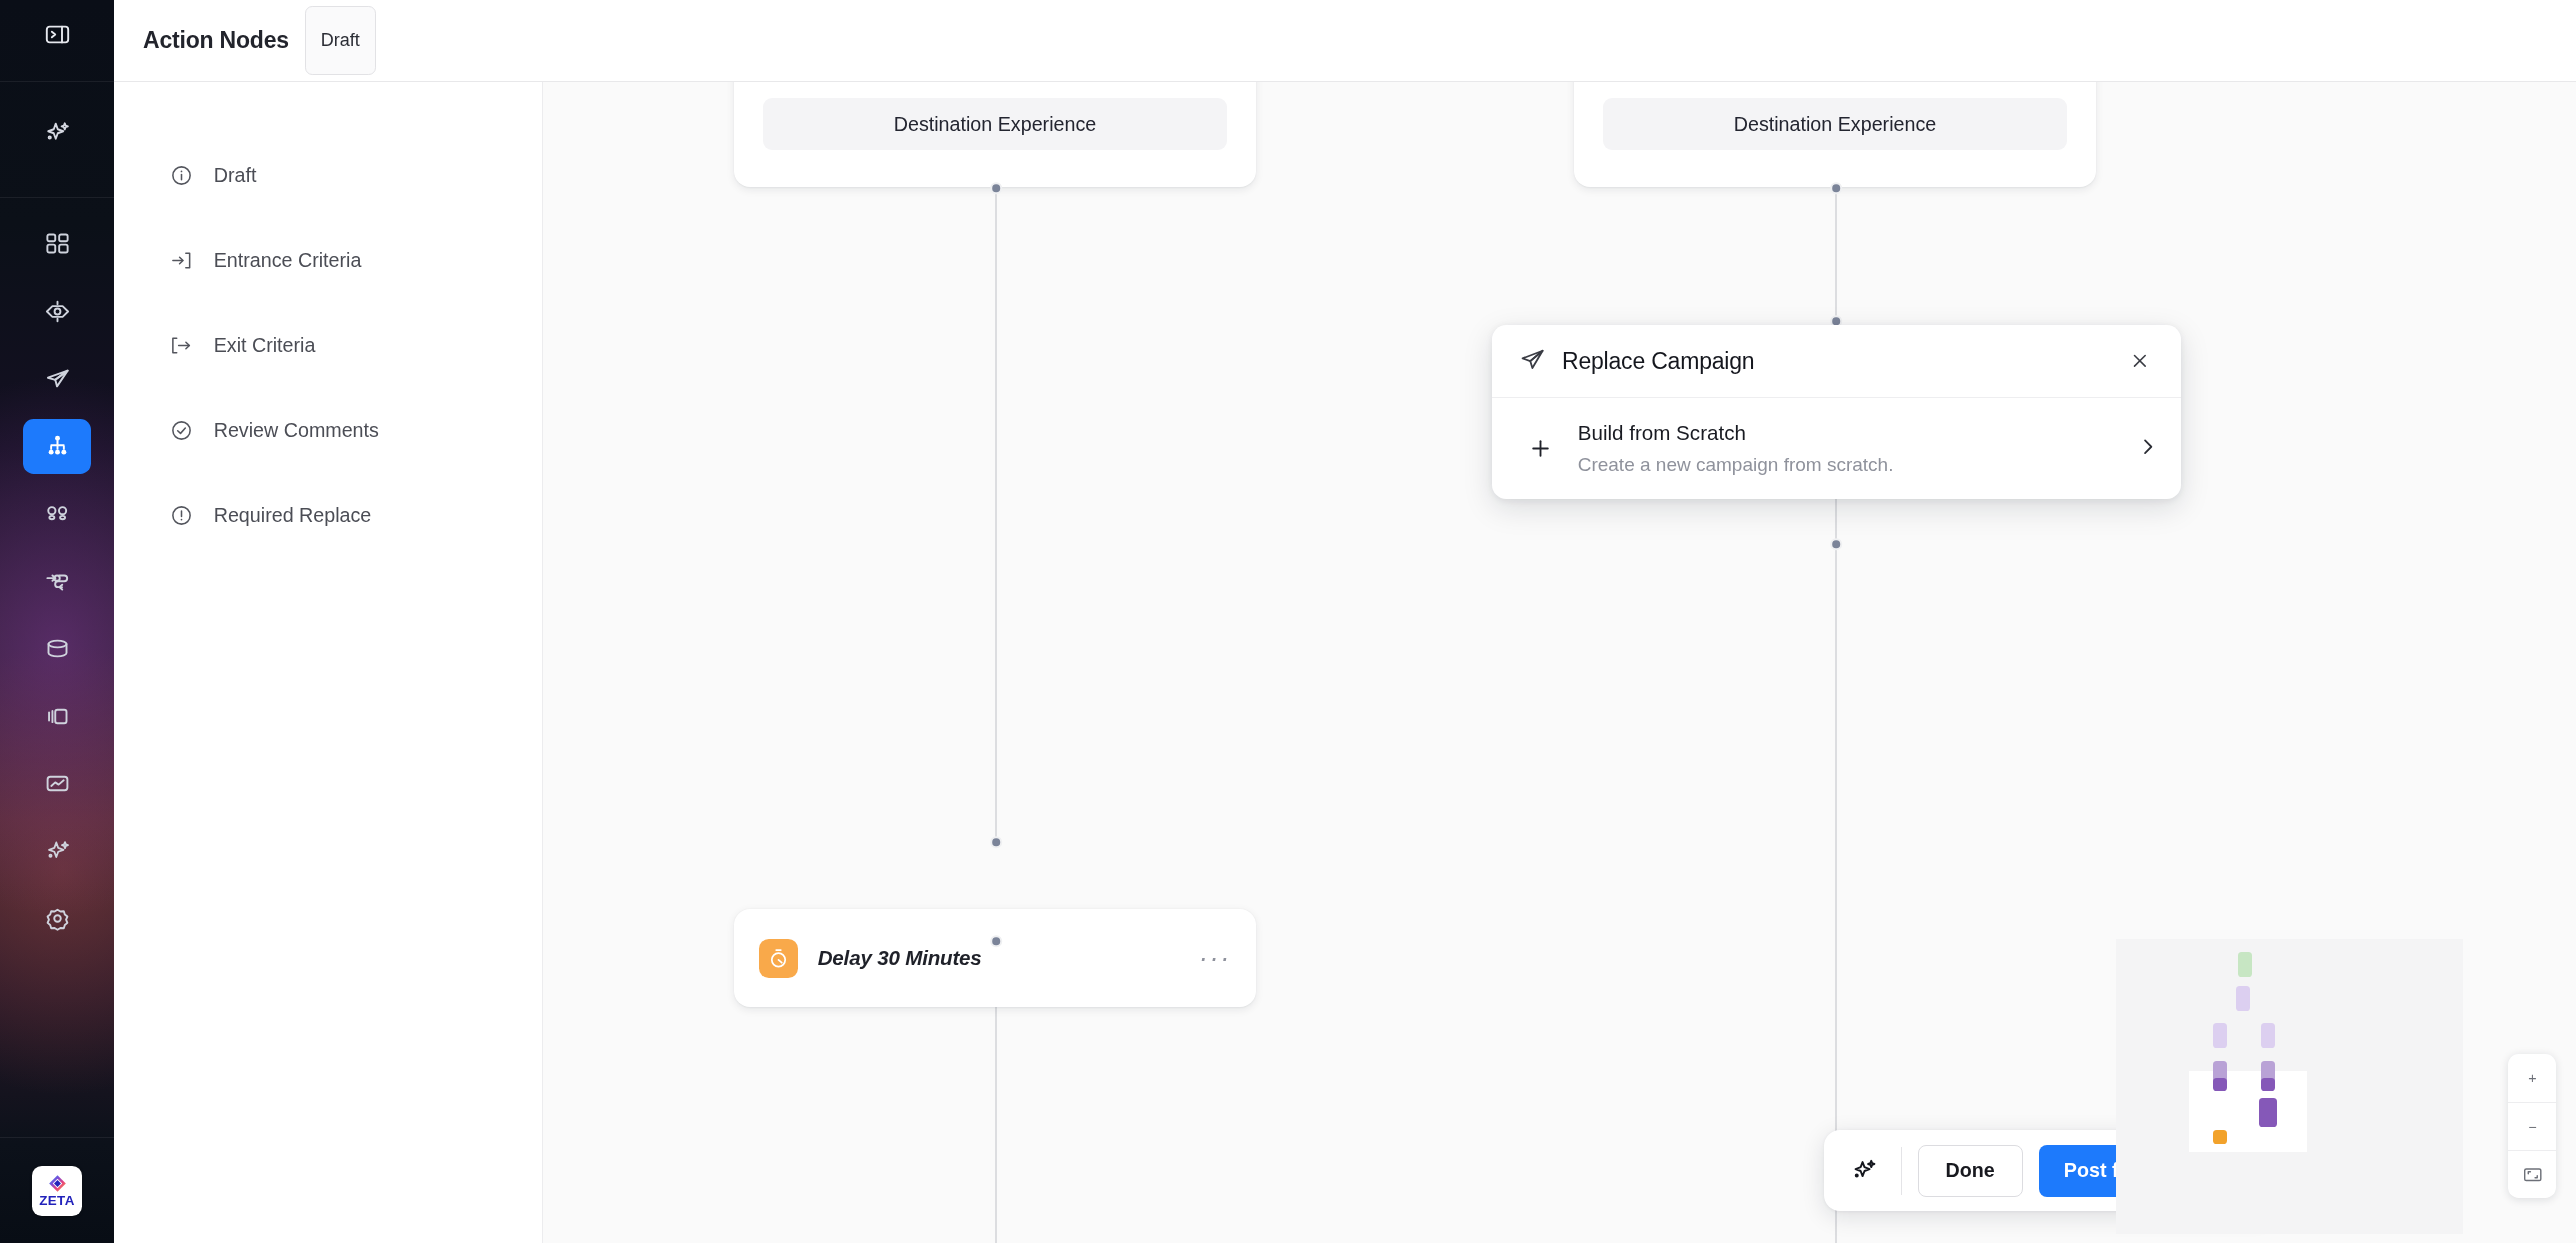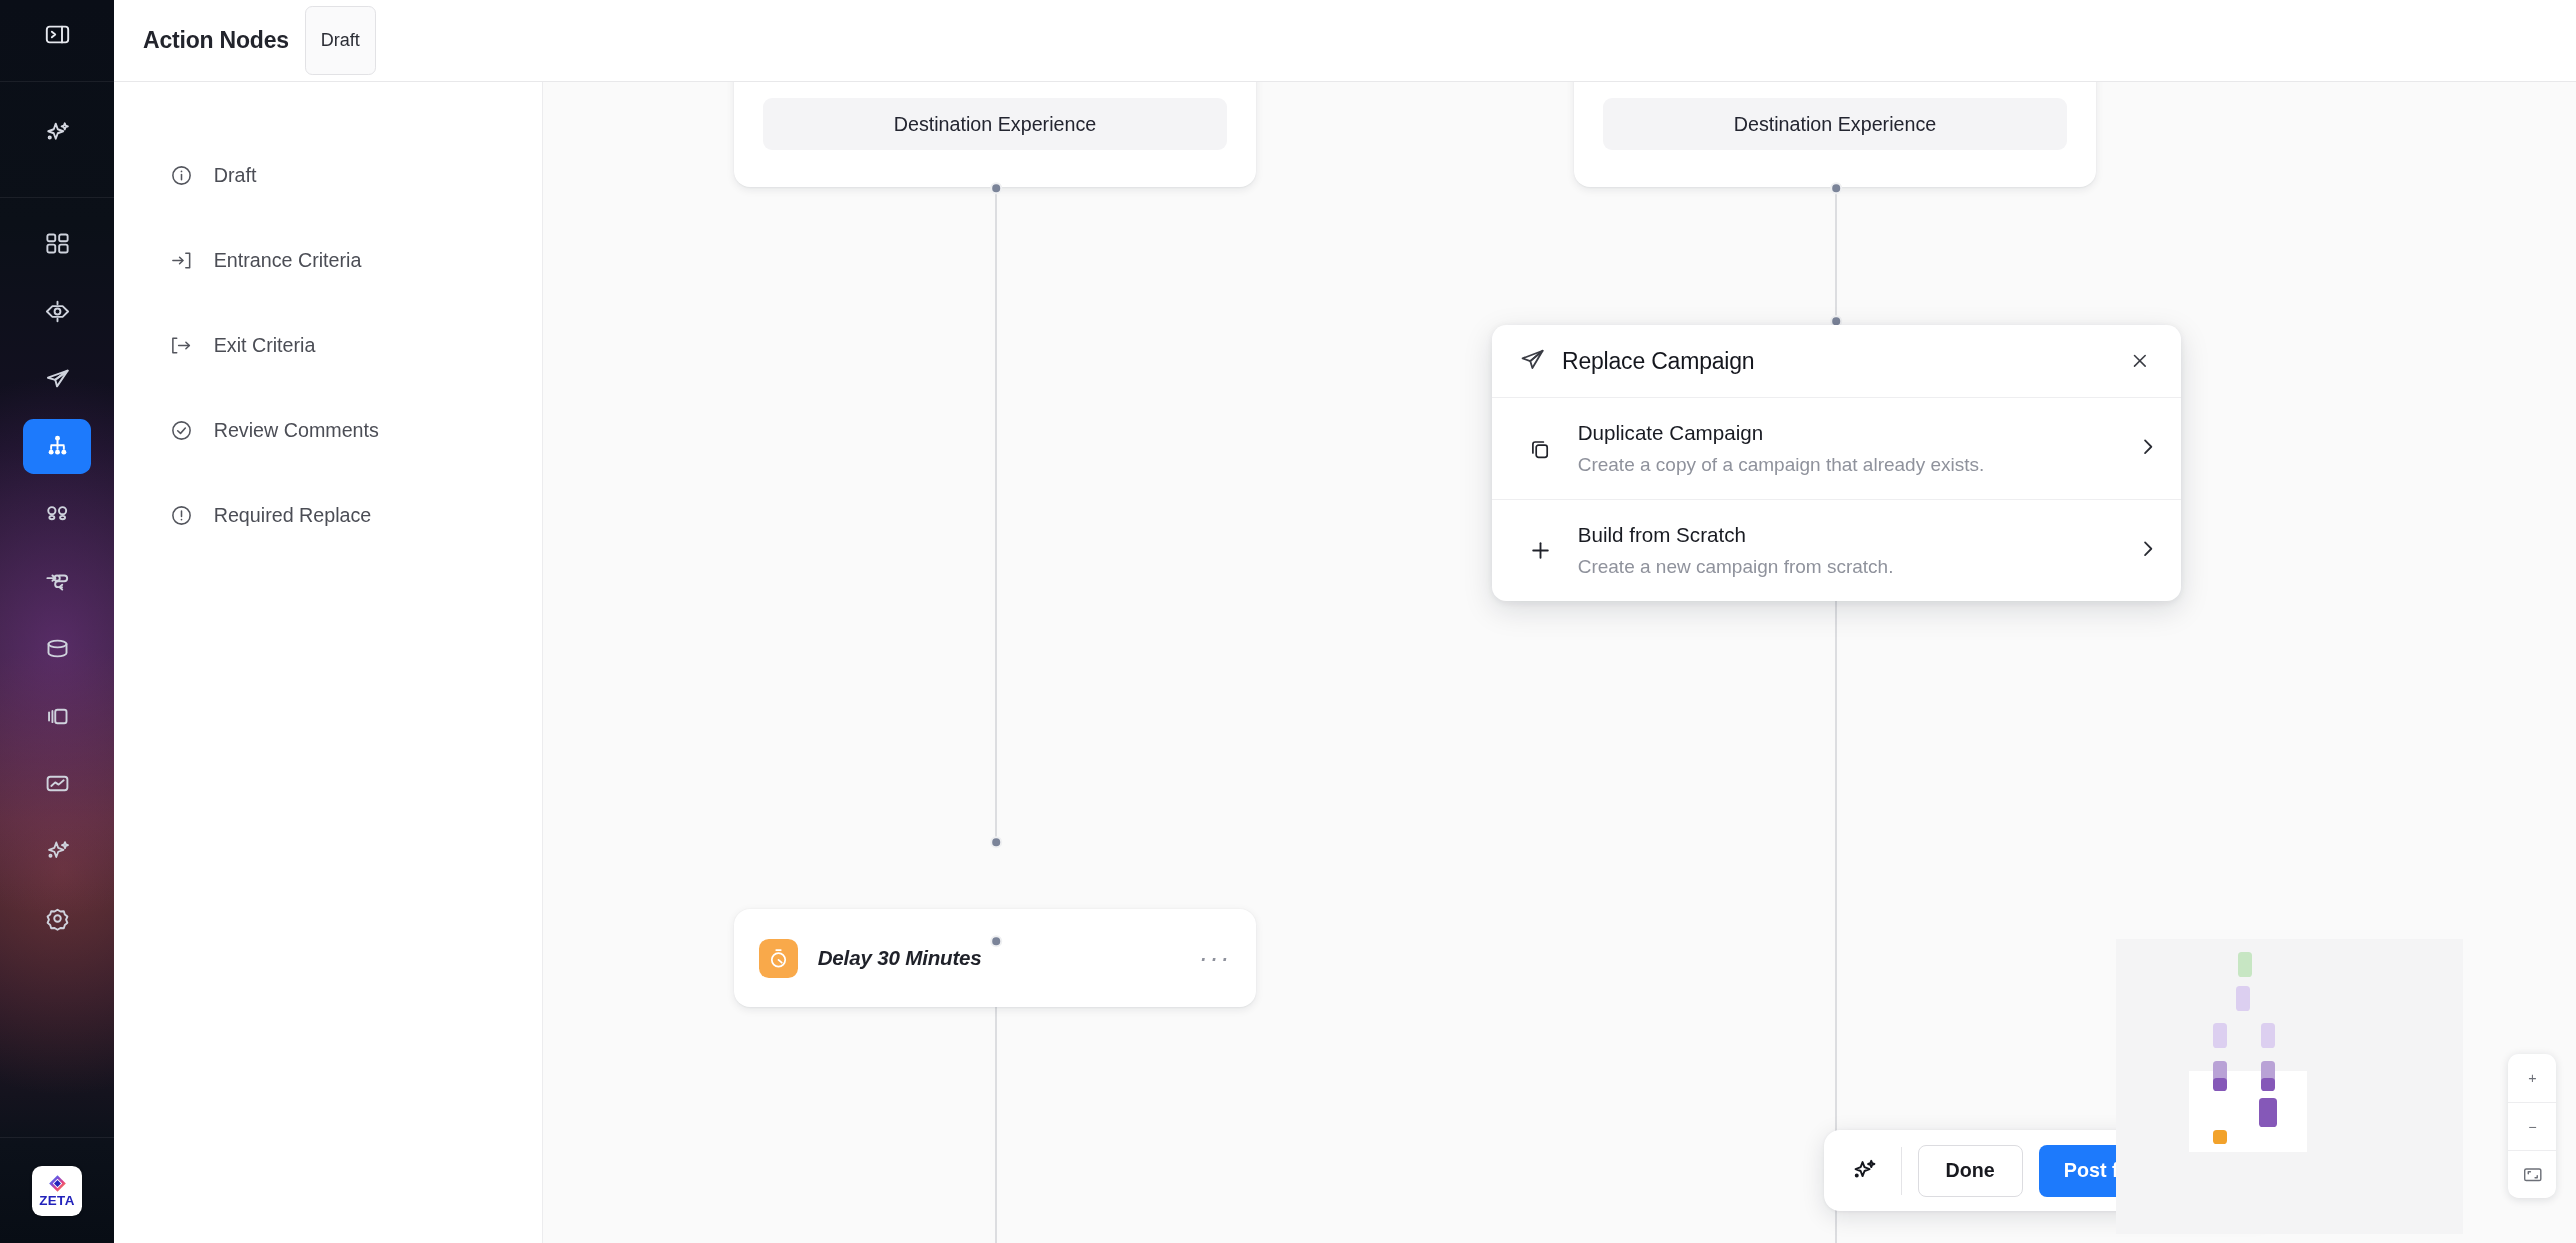--- a/index.html
+++ b/index.html
@@ -441,37 +441,20 @@
             </span>
             <span class="pop-head-title">Replace Campaign</span>
             <span class="pop-close">
               <svg width="19.7" height="19.7" viewBox="0 0 24 24" fill="none" stroke="#3a3c44" stroke-width="1.9" stroke-linecap="round">
                 <line x1="5.5" y1="5.5" x2="18.5" y2="18.5"></line>
                   <line x1="18.5" y1="5.5" x2="5.5" y2="18.5"></line>
               </svg>
             </span>
           </div>
 
-          <div class="pop-row">
-            <span class="pop-row-icn">
-              <svg width="24" height="24" viewBox="0 0 24 24" fill="none" stroke="#20222a" stroke-width="1.7" stroke-linecap="round" stroke-linejoin="round">
-                <rect x="8.2" y="8.2" width="11" height="12.2" rx="2.3"></rect>
-                <path d="M15.4 5 H7.2 A2.3 2.3 0 0 0 4.9 7.3 V16"></path>
-              </svg>
-            </span>
-            <span class="pop-row-text">
-              <span class="pop-row-title" style="display:block">Duplicate Campaign</span>
-              <span class="pop-row-desc" style="display:block">Create a copy of a campaign that already exists.</span>
-            </span>
-            <span class="pop-row-chev">
-              <svg width="21.5" height="21.5" viewBox="0 0 24 24" fill="none" stroke="#2a2c34" stroke-width="2" stroke-linecap="round" stroke-linejoin="round">
-                <polyline points="9,5 16,12 9,19"></polyline>
-              </svg>
-            </span>
-          </div>
 
           <div class="pop-row">
             <span class="pop-row-icn">
               <svg width="25" height="25" viewBox="0 0 24 24" fill="none" stroke="#20222a" stroke-width="1.8" stroke-linecap="round">
                 <line x1="12" y1="5" x2="12" y2="19"></line>
                   <line x1="5" y1="12" x2="19" y2="12"></line>
               </svg>
             </span>
             <span class="pop-row-text">
               <span class="pop-row-title" style="display:block">Build from Scratch</span>

